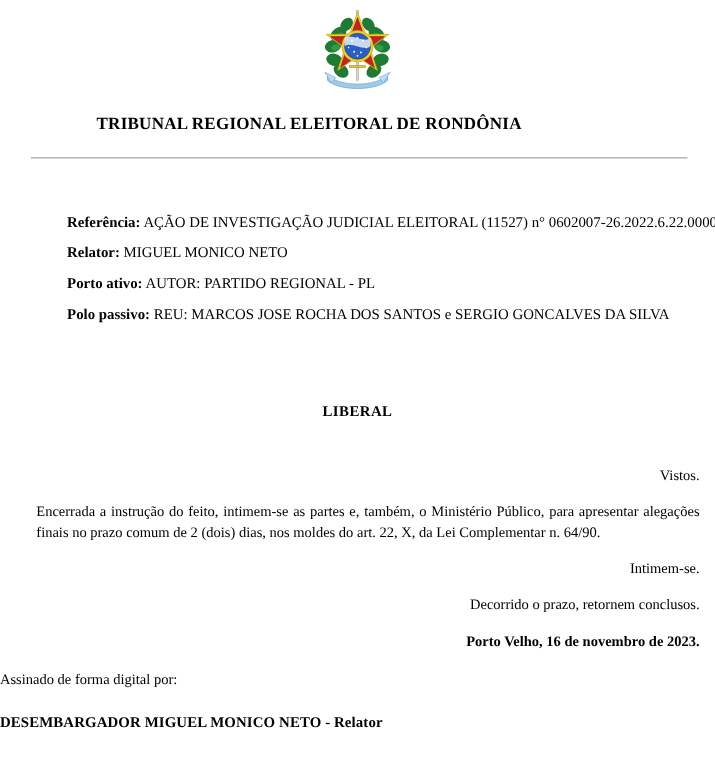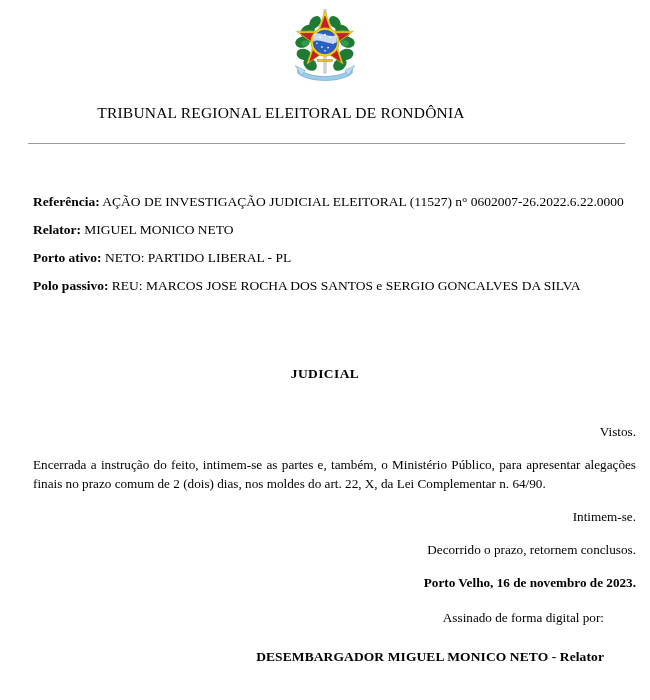--- a/index.html
+++ b/index.html
@@ -36,21 +36,21 @@
     height: 82px;
     line-height: 0;
   }
 
   .doc-title {
     position: absolute;
     left: 0;
     top: 104px;
     width: 562px;
     text-align: center;
-    font-weight: normal;
+    font-weight: bold;
     font-size: 15.5px;
     letter-spacing: 0.2px;
     color: #000;
   }
 
   .header-rule {
     position: absolute;
     left: 28px;
     top: 143px;
     width: 597px;
@@ -67,20 +67,21 @@
     width: 603px;
   }
   .ref-line {
     font-size: 13.5px;
     line-height: 28px;
     white-space: nowrap;
     color: #000;
   }
   .ref-label {
     font-weight: bold;
+    margin-left: 28px;
   }
   .ref-value {
     font-weight: normal;
   }
 
   
   .section-heading {
     position: absolute;
     left: 0;
     top: 366px;
@@ -112,21 +113,21 @@
     margin-bottom: 12px;
     font-weight: bold;
   }
 
   
   .signature-block {
     position: absolute;
     left: 0;
     top: 608px;
     width: 604px;
-    text-align: right;
+    text-align: left;
   }
   .sig-intro {
     font-size: 13.2px;
     line-height: 19px;
     font-weight: normal;
   }
   .sig-name {
     margin-top: 22px;
     font-size: 13.5px;
     font-weight: bold;
@@ -197,28 +198,28 @@
   <div class="header-rule"></div>
 
   <div class="ref-block">
     <div class="ref-line">
       <span class="ref-label">Referência:</span><span class="ref-value"> AÇÃO DE INVESTIGAÇÃO JUDICIAL ELEITORAL (11527) n° 0602007-26.2022.6.22.0000</span>
     </div>
     <div class="ref-line">
       <span class="ref-label">Relator:</span><span class="ref-value"> MIGUEL MONICO NETO</span>
     </div>
     <div class="ref-line">
-      <span class="ref-label">Porto ativo:</span><span class="ref-value"> NETO: PARTIDO LIBERAL - PL</span>
+      <span class="ref-label">Porto ativo:</span><span class="ref-value"> AUTOR: PARTIDO REGIONAL - PL</span>
     </div>
     <div class="ref-line">
       <span class="ref-label">Polo passivo:</span><span class="ref-value"> REU: MARCOS JOSE ROCHA DOS SANTOS e SERGIO GONCALVES DA SILVA</span>
     </div>
   </div>
 
-  <div class="section-heading">JUDICIAL</div>
+  <div class="section-heading">LIBERAL</div>
 
   <div class="body-block">
     <p class="body-para">Vistos.</p>
     <p class="body-para justified">Encerrada a instrução do feito, intimem-se as partes e, também, o Ministério Público, para apresentar alegações finais no prazo comum de 2 (dois) dias, nos moldes do art. 22, X, da Lei Complementar n. 64/90.</p>
     <p class="body-para">Intimem-se.</p>
     <p class="body-para">Decorrido o prazo, retornem conclusos.</p>
     <p class="body-para">Porto Velho, 16 de novembro de 2023.</p>
   </div>
 
   <div class="signature-block">

